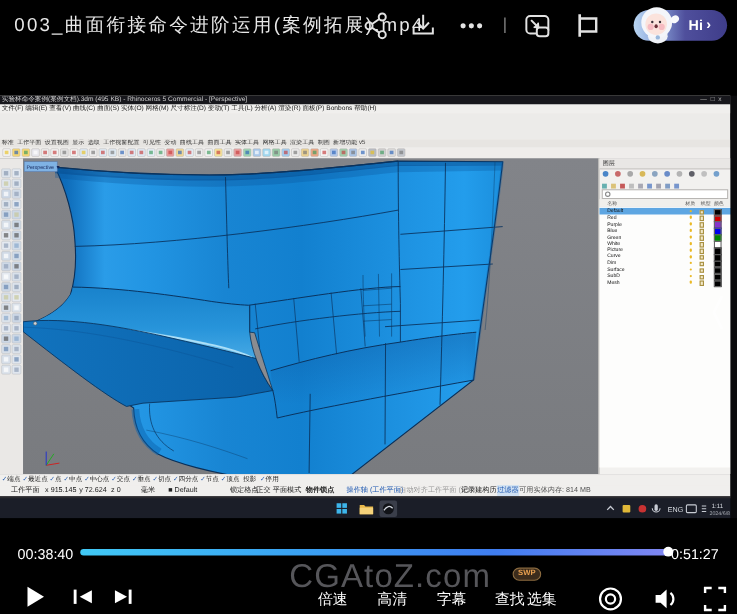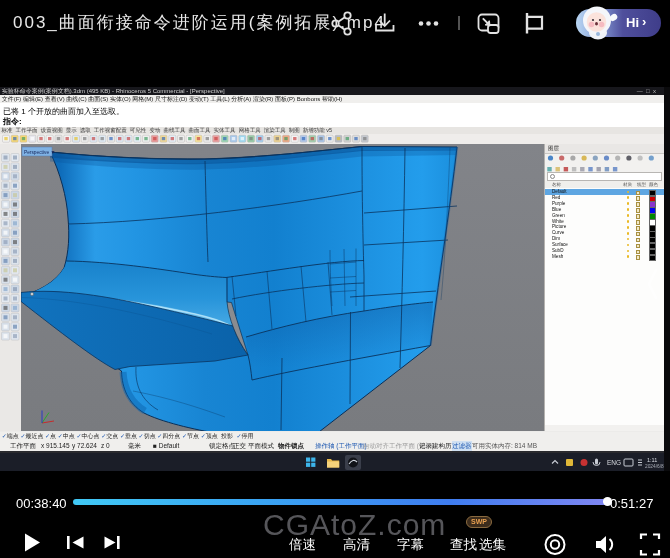--- a/index.html
+++ b/index.html
@@ -92,24 +92,20 @@
     <ellipse cx="37.5" cy="14.5" rx="4" ry="3.2" fill="#f8fafc" transform="rotate(-35 37.5 14.5)"></ellipse>
     <circle cx="22" cy="31" r="2" fill="#9ab8dc"></circle>
   </svg>
   <div class="abs" id="hitxt">Hi</div>
   <div class="abs" id="hichev">›</div>
 
   <div class="abs" id="rhino">
     <div class="abs" id="rtbar">&nbsp;实验杯命令案例(案例文档).3dm (495 KB) - Rhinoceros 5 Commercial - [Perspective]
       <span style="position:absolute;right:8px;top:0;color:#bbb;">—&nbsp;&nbsp;□&nbsp;&nbsp;x</span></div>
     <div class="abs" id="rmenu">&nbsp;文件(F) 编辑(E) 查看(V) 曲线(C) 曲面(S) 实体(O) 网格(M) 尺寸标注(D) 变动(T) 工具(L) 分析(A) 渲染(R) 面板(P) Bonbons 帮助(H)</div>
-    <div class="abs" id="rcmd">
-      <div class="l1">已将 1 个开放的曲面加入至选取。</div>
-      <div class="l2">指令:</div>
-    </div>
     <div class="abs" id="rtabs">&nbsp;标准&nbsp;&nbsp;工作平面&nbsp;&nbsp;设置视图&nbsp;&nbsp;显示&nbsp;&nbsp;选取&nbsp;&nbsp;工作视窗配置&nbsp;&nbsp;可见性&nbsp;&nbsp;变动&nbsp;&nbsp;曲线工具&nbsp;&nbsp;曲面工具&nbsp;&nbsp;实体工具&nbsp;&nbsp;网格工具&nbsp;&nbsp;渲染工具&nbsp;&nbsp;制图&nbsp;&nbsp;新增功能 v5</div>
     <svg class="abs" style="left:0;top:47px" width="664" height="10" viewBox="0 0 664 10" id="rtools">
       <rect x="2.5" y="1.2" width="7" height="7" rx="1" fill="#f2f2f2" stroke="#b0aeac" stroke-width="0.4"></rect>
       <rect x="4.3" y="3" width="3.4" height="3.2" fill="#e8c020" opacity="0.65"></rect>
       <rect x="11.2" y="1.2" width="7" height="7" rx="1" fill="#f6d775" stroke="#b0aeac" stroke-width="0.4"></rect>
       <rect x="13.1" y="3" width="3.4" height="3.2" fill="#2a62b8" opacity="0.65"></rect>
       <rect x="20.0" y="1.2" width="7" height="7" rx="1" fill="#f6d775" stroke="#b0aeac" stroke-width="0.4"></rect>
       <rect x="21.8" y="3" width="3.4" height="3.2" fill="#3a9a5c" opacity="0.65"></rect>
       <rect x="28.8" y="1.2" width="7" height="7" rx="1" fill="#e8e8ee" stroke="#b0aeac" stroke-width="0.4"></rect>
       <rect x="30.6" y="3" width="3.4" height="3.2" fill="#ffffff" opacity="0.65"></rect>

